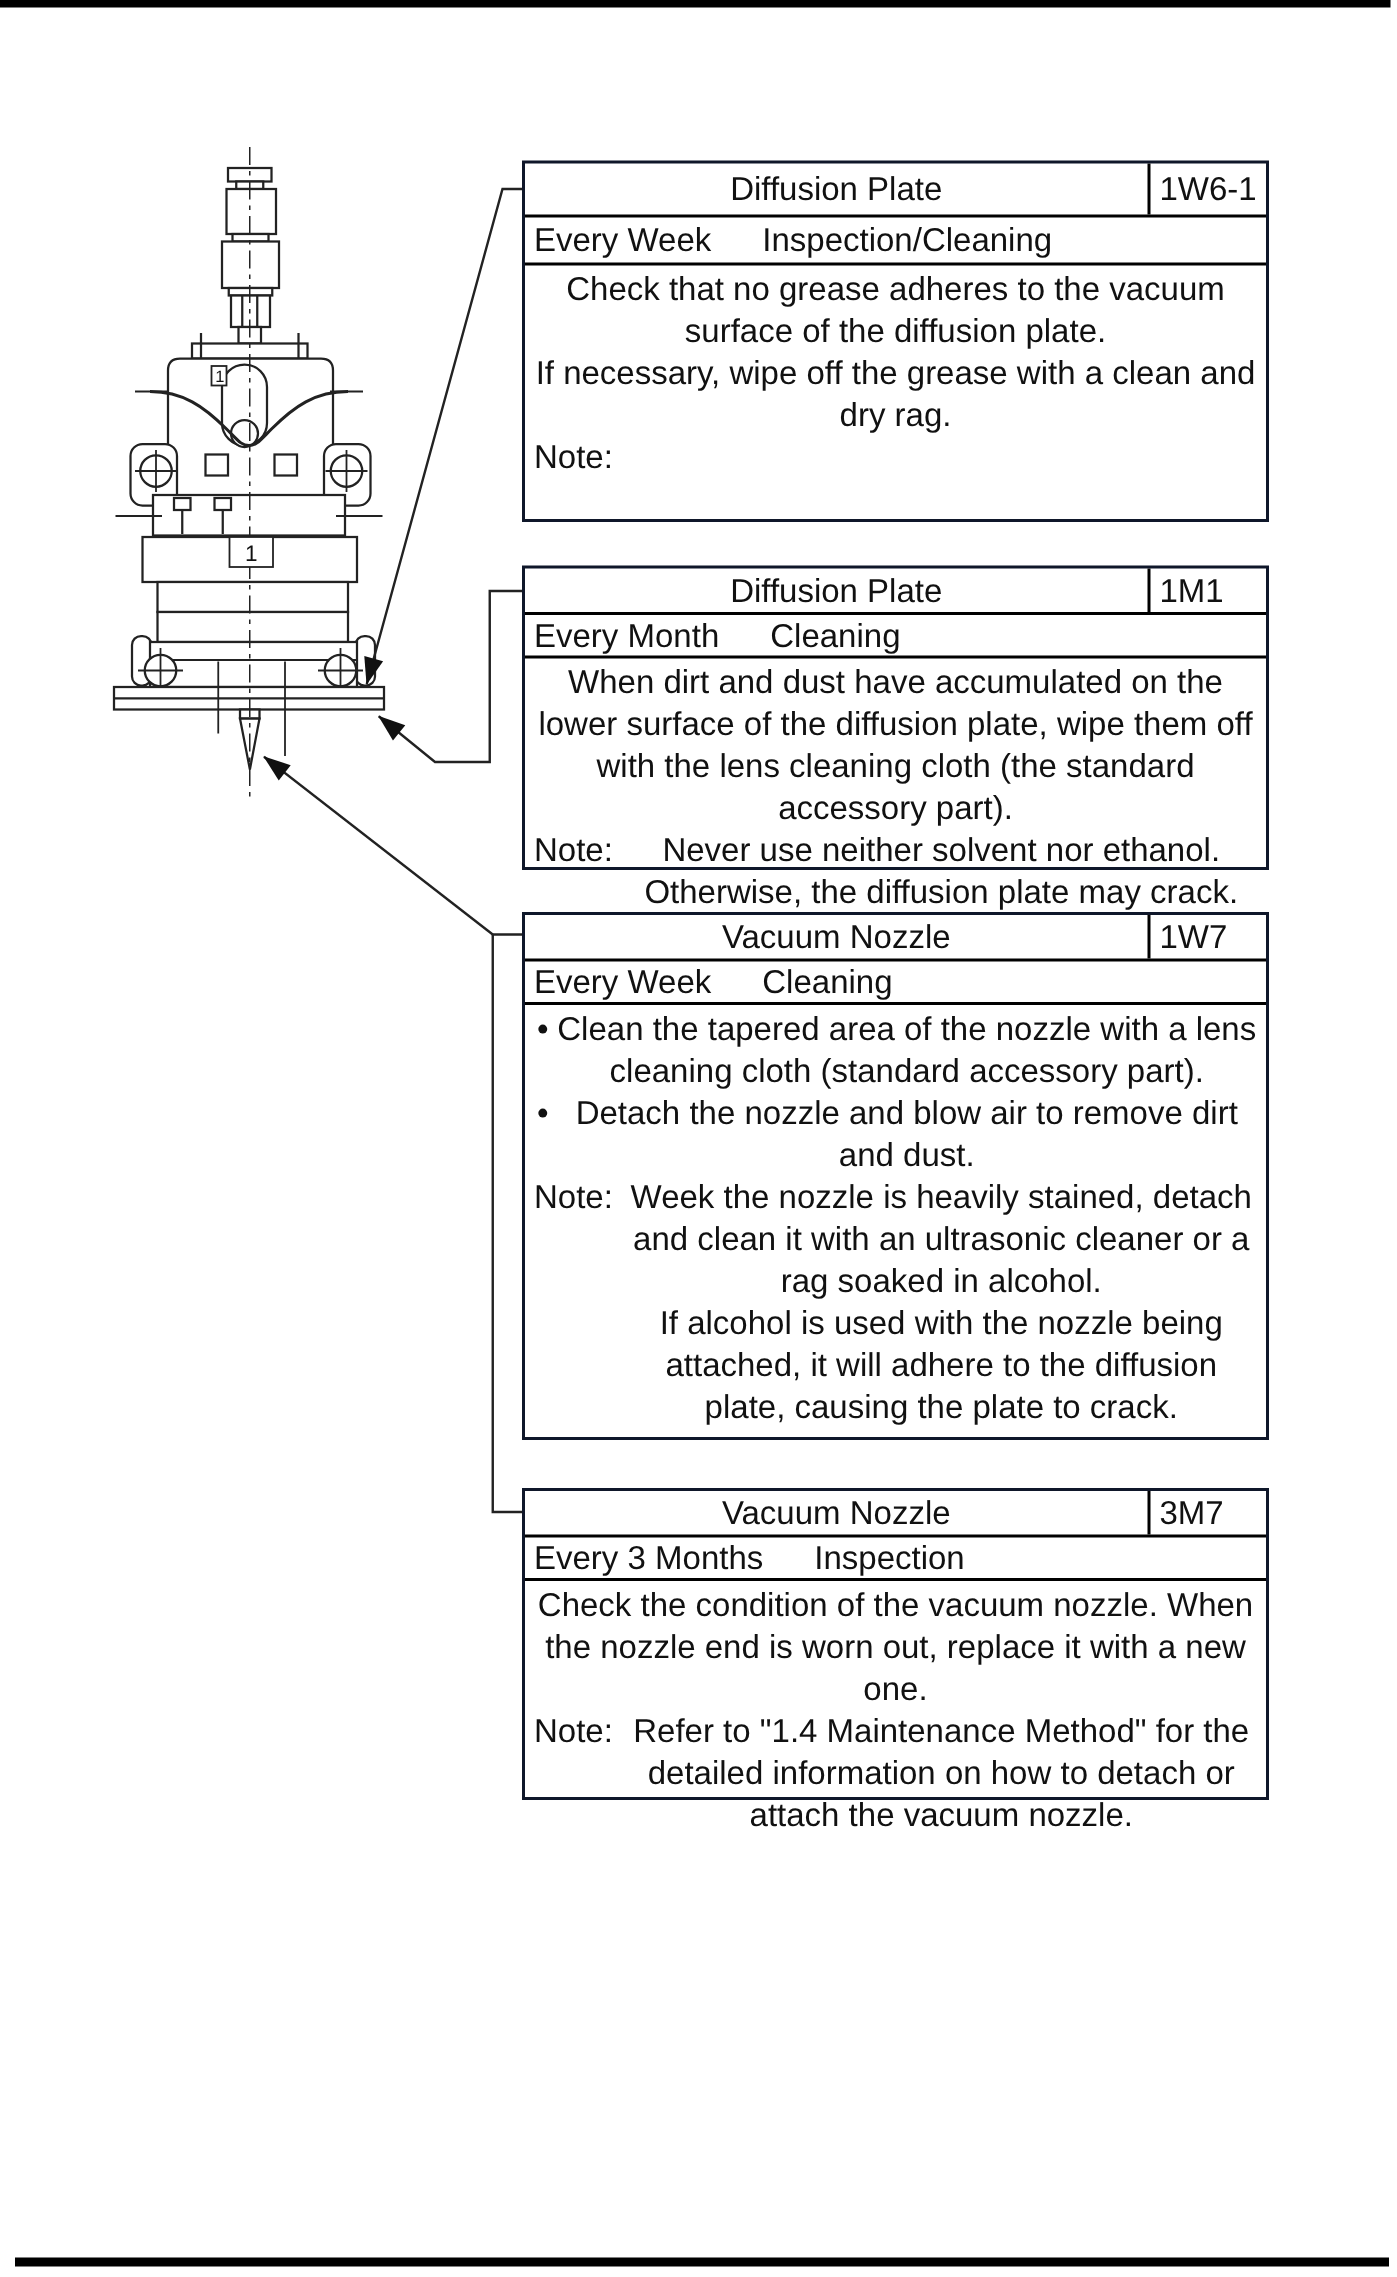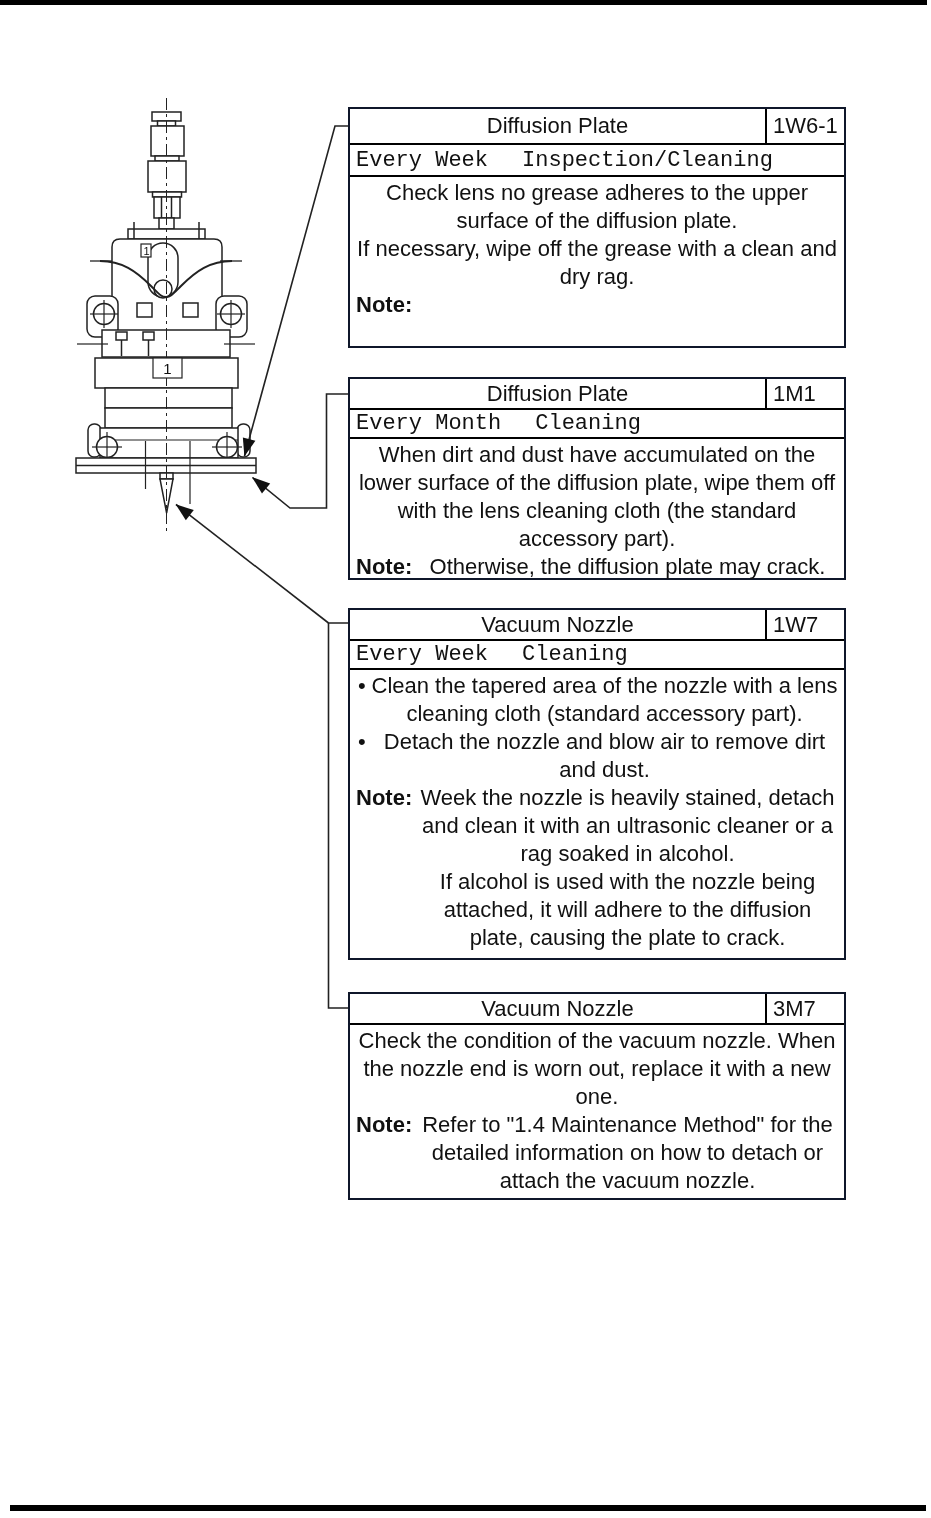--- a/index.html
+++ b/index.html
@@ -6,31 +6,31 @@
   .page{position:relative;width:931px;height:1518px;background:#fff;overflow:hidden;
         font-family:"Liberation Sans","DejaVu Sans",sans-serif;color:#111;}
   .rule-top{position:absolute;left:0;top:0;width:927px;height:5px;background:#000;}
   .rule-bottom{position:absolute;left:10px;top:1505px;width:916px;height:6px;background:#000;}
   .diagram-svg{position:absolute;left:0;top:0;z-index:1;}
 
   .panel{position:absolute;left:348px;width:498px;box-sizing:border-box;
          border:2px solid #0f172a;background:#fff;z-index:2;font-size:22px;text-align:center;}
   .row{box-sizing:border-box;display:flex;align-items:center;border-bottom:2px solid #000;}
   .title-row{height:31px;}
-  .schedule-row{height:29px;padding:0 6px;font-family:Liberation Mono, monospace;}
+  .schedule-row{height:29px;padding:0 6px;}
   .p1 .title-row{height:36px;}
   .p1 .schedule-row{height:32px;}
   .cell-title{flex:1;padding:0 6px;}
   .cell-code{width:79px;align-self:stretch;display:flex;align-items:center;
              border-left:2px solid #000;padding:0 6px;box-sizing:border-box;}
   .sched-task{margin-left:34px;}
   .panel-body{padding:2px 6px 0 6px;line-height:28px;}
   .panel-body p{margin:0;}
   .note{position:relative;padding-left:61px;}
-  .note-label{position:absolute;left:0;top:0;font-weight:bold;}
+  .note-label{position:absolute;left:0;top:0;font-weight:normal;}
   .bullet-item{position:relative;padding-left:15px;}
   .bullet{position:absolute;left:2px;top:0;}
 </style>
 </head>
 <body>
 
 <div class="page">
 
   <div class="rule-top"></div>
 
@@ -149,41 +149,42 @@
   <div class="panel p1" style="top:107px;height:241px;">
     <div class="row title-row">
       <div class="cell-title">Diffusion Plate</div>
       <div class="cell-code">1W6-1</div>
     </div>
     <div class="row schedule-row">
       <span>Every Week</span>
       <span class="sched-task">Inspection/Cleaning</span>
     </div>
     <div class="panel-body">
-      <p>Check lens no grease adheres to the upper surface of the diffusion plate.</p>
+      <p>Check that no grease adheres to the vacuum surface of the diffusion plate.</p>
       <p>If necessary, wipe off the grease with a clean and dry rag.</p>
       <div class="note">
         <span class="note-label">Note:</span>
       </div>
     </div>
   </div>
 
   <div class="panel" style="top:377px;height:203px;">
     <div class="row title-row">
       <div class="cell-title">Diffusion Plate</div>
       <div class="cell-code">1M1</div>
     </div>
     <div class="row schedule-row">
       <span>Every Month</span>
       <span class="sched-task">Cleaning</span>
     </div>
     <div class="panel-body">
       <p>When dirt and dust have accumulated on the lower surface of the diffusion plate, wipe them off with the lens cleaning cloth (the standard accessory part).</p>
       <div class="note">
         <span class="note-label">Note:</span>
+        <p>Never use neither solvent nor ethanol.</p>
         <p>Otherwise, the diffusion plate may crack.</p>
       </div>
     </div>
   </div>
 
   <div class="panel" style="top:608px;height:352px;">
     <div class="row title-row">
       <div class="cell-title">Vacuum Nozzle</div>
       <div class="cell-code">1W7</div>
     </div>
@@ -206,20 +207,24 @@
         <p>If alcohol is used with the nozzle being attached, it will adhere to the diffusion plate, causing the plate to crack.</p>
       </div>
     </div>
   </div>
 
   <div class="panel" style="top:992px;height:208px;">
     <div class="row title-row">
       <div class="cell-title">Vacuum Nozzle</div>
       <div class="cell-code">3M7</div>
     </div>
+    <div class="row schedule-row">
+      <span>Every 3 Months</span>
+      <span class="sched-task">Inspection</span>
+    </div>
     <div class="panel-body">
       <p>Check the condition of the vacuum nozzle. When the nozzle end is worn out, replace it with a new one.</p>
       <div class="note">
         <span class="note-label">Note:</span>
         <p>Refer to "1.4 Maintenance Method" for the detailed information on how to detach or attach the vacuum nozzle.</p>
       </div>
     </div>
   </div>
 
   <div class="rule-bottom"></div>

